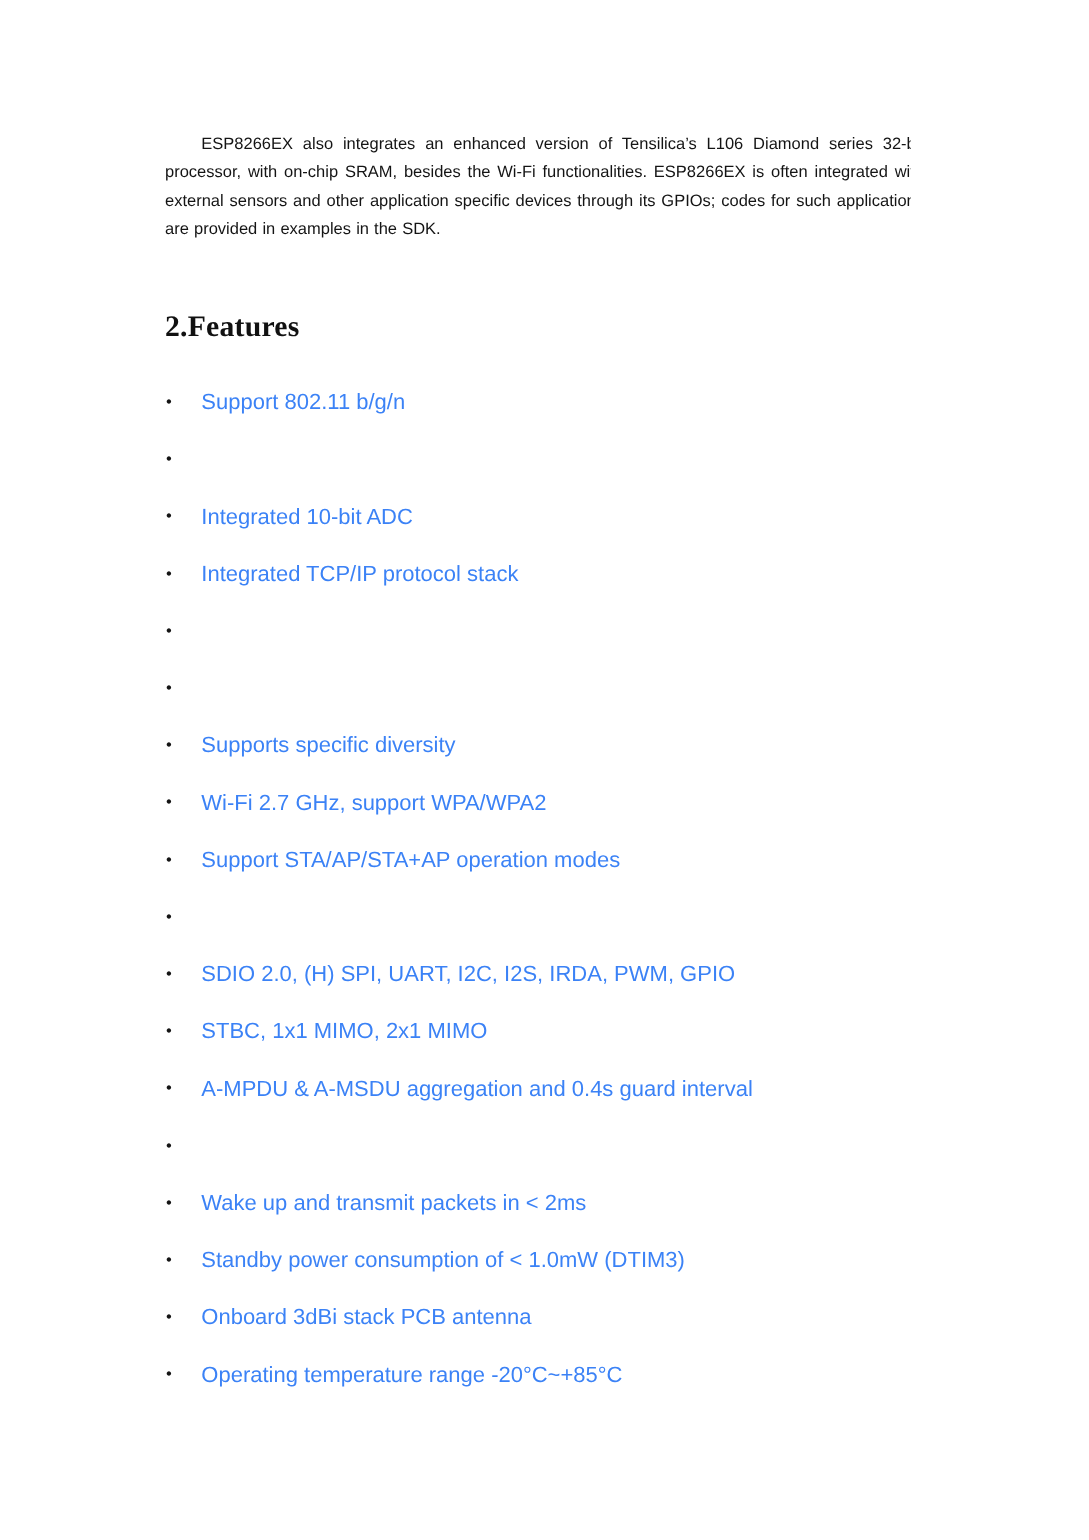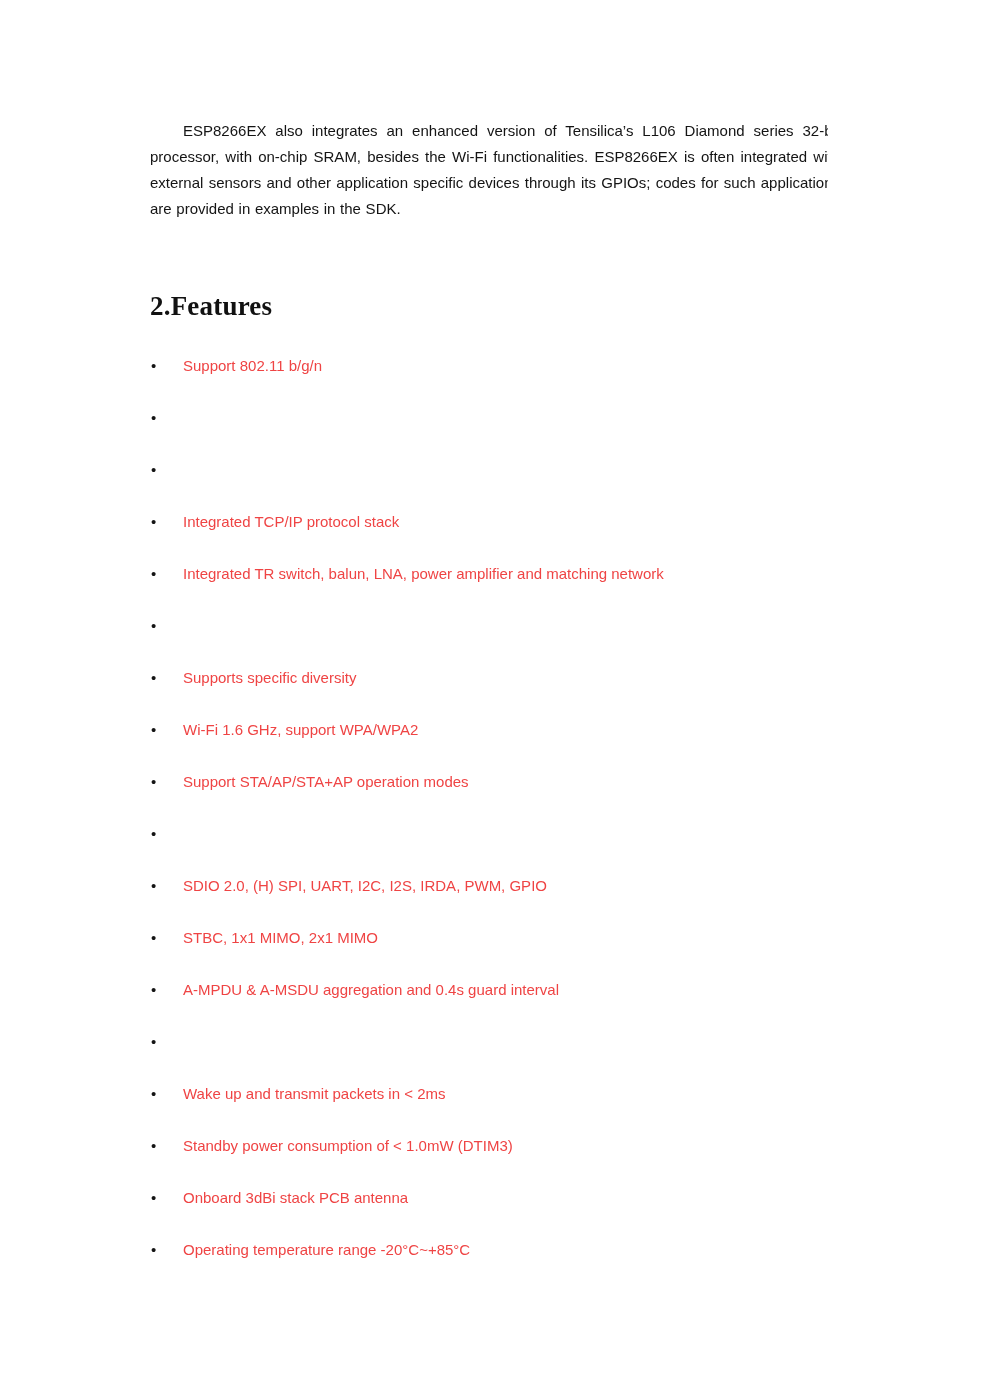--- a/index.html
+++ b/index.html
@@ -47,21 +47,21 @@
     font-family: "Liberation Serif", "DejaVu Serif", serif;
     font-weight: bold;
     font-size: 27px;
     line-height: 30px;
     margin: 0;
     padding: 0;
     color: #111111;
     letter-spacing: 0.2px;
     position: absolute;
     left: 0;
-    top: 173px;
+    top: 163px;
   }
 
   
   .feature-list {
     position: absolute;
     left: 0;
     top: 238px;
     width: 690px;
     list-style: none;
     margin: 0;
@@ -80,24 +80,24 @@
     left: 1px;
     top: 0;
     width: 12px;
     text-align: left;
     font-size: 15px;
     line-height: 20px;
     color: #141414;
   }
   .feature-text {
     display: block;
-    font-size: 15px;
+    font-size: 20px;
     line-height: 20px;
     white-space: nowrap;
-    color: #ef4444;
+    color: #3b82f6;
   }
 </style>
 </head>
 <body>
 
 <div class="page">
   <div class="content">
 
     <p class="intro">ESP8266EX also integrates an enhanced version of Tensilica’s L106 Diamond series 32-bit processor, with on-chip SRAM, besides the Wi-Fi functionalities. ESP8266EX is often integrated with external sensors and other application specific devices through its GPIOs; codes for such applications are provided in examples in the SDK.</p>
 
@@ -106,39 +106,39 @@
     <ul class="feature-list">
         <li class="feature-item">
           <span class="feature-bullet">•</span>
           <span class="feature-text">Support 802.11 b/g/n</span>
         </li>
         <li class="feature-item">
           <span class="feature-bullet">•</span>
         </li>
         <li class="feature-item">
           <span class="feature-bullet">•</span>
+          <span class="feature-text">Integrated 10-bit ADC</span>
         </li>
         <li class="feature-item">
           <span class="feature-bullet">•</span>
           <span class="feature-text">Integrated TCP/IP protocol stack</span>
         </li>
         <li class="feature-item">
           <span class="feature-bullet">•</span>
-          <span class="feature-text">Integrated TR switch, balun, LNA, power amplifier and matching network</span>
         </li>
         <li class="feature-item">
           <span class="feature-bullet">•</span>
         </li>
         <li class="feature-item">
           <span class="feature-bullet">•</span>
           <span class="feature-text">Supports specific diversity</span>
         </li>
         <li class="feature-item">
           <span class="feature-bullet">•</span>
-          <span class="feature-text">Wi-Fi 1.6 GHz, support WPA/WPA2</span>
+          <span class="feature-text">Wi-Fi 2.7 GHz, support WPA/WPA2</span>
         </li>
         <li class="feature-item">
           <span class="feature-bullet">•</span>
           <span class="feature-text">Support STA/AP/STA+AP operation modes</span>
         </li>
         <li class="feature-item">
           <span class="feature-bullet">•</span>
         </li>
         <li class="feature-item">
           <span class="feature-bullet">•</span>

